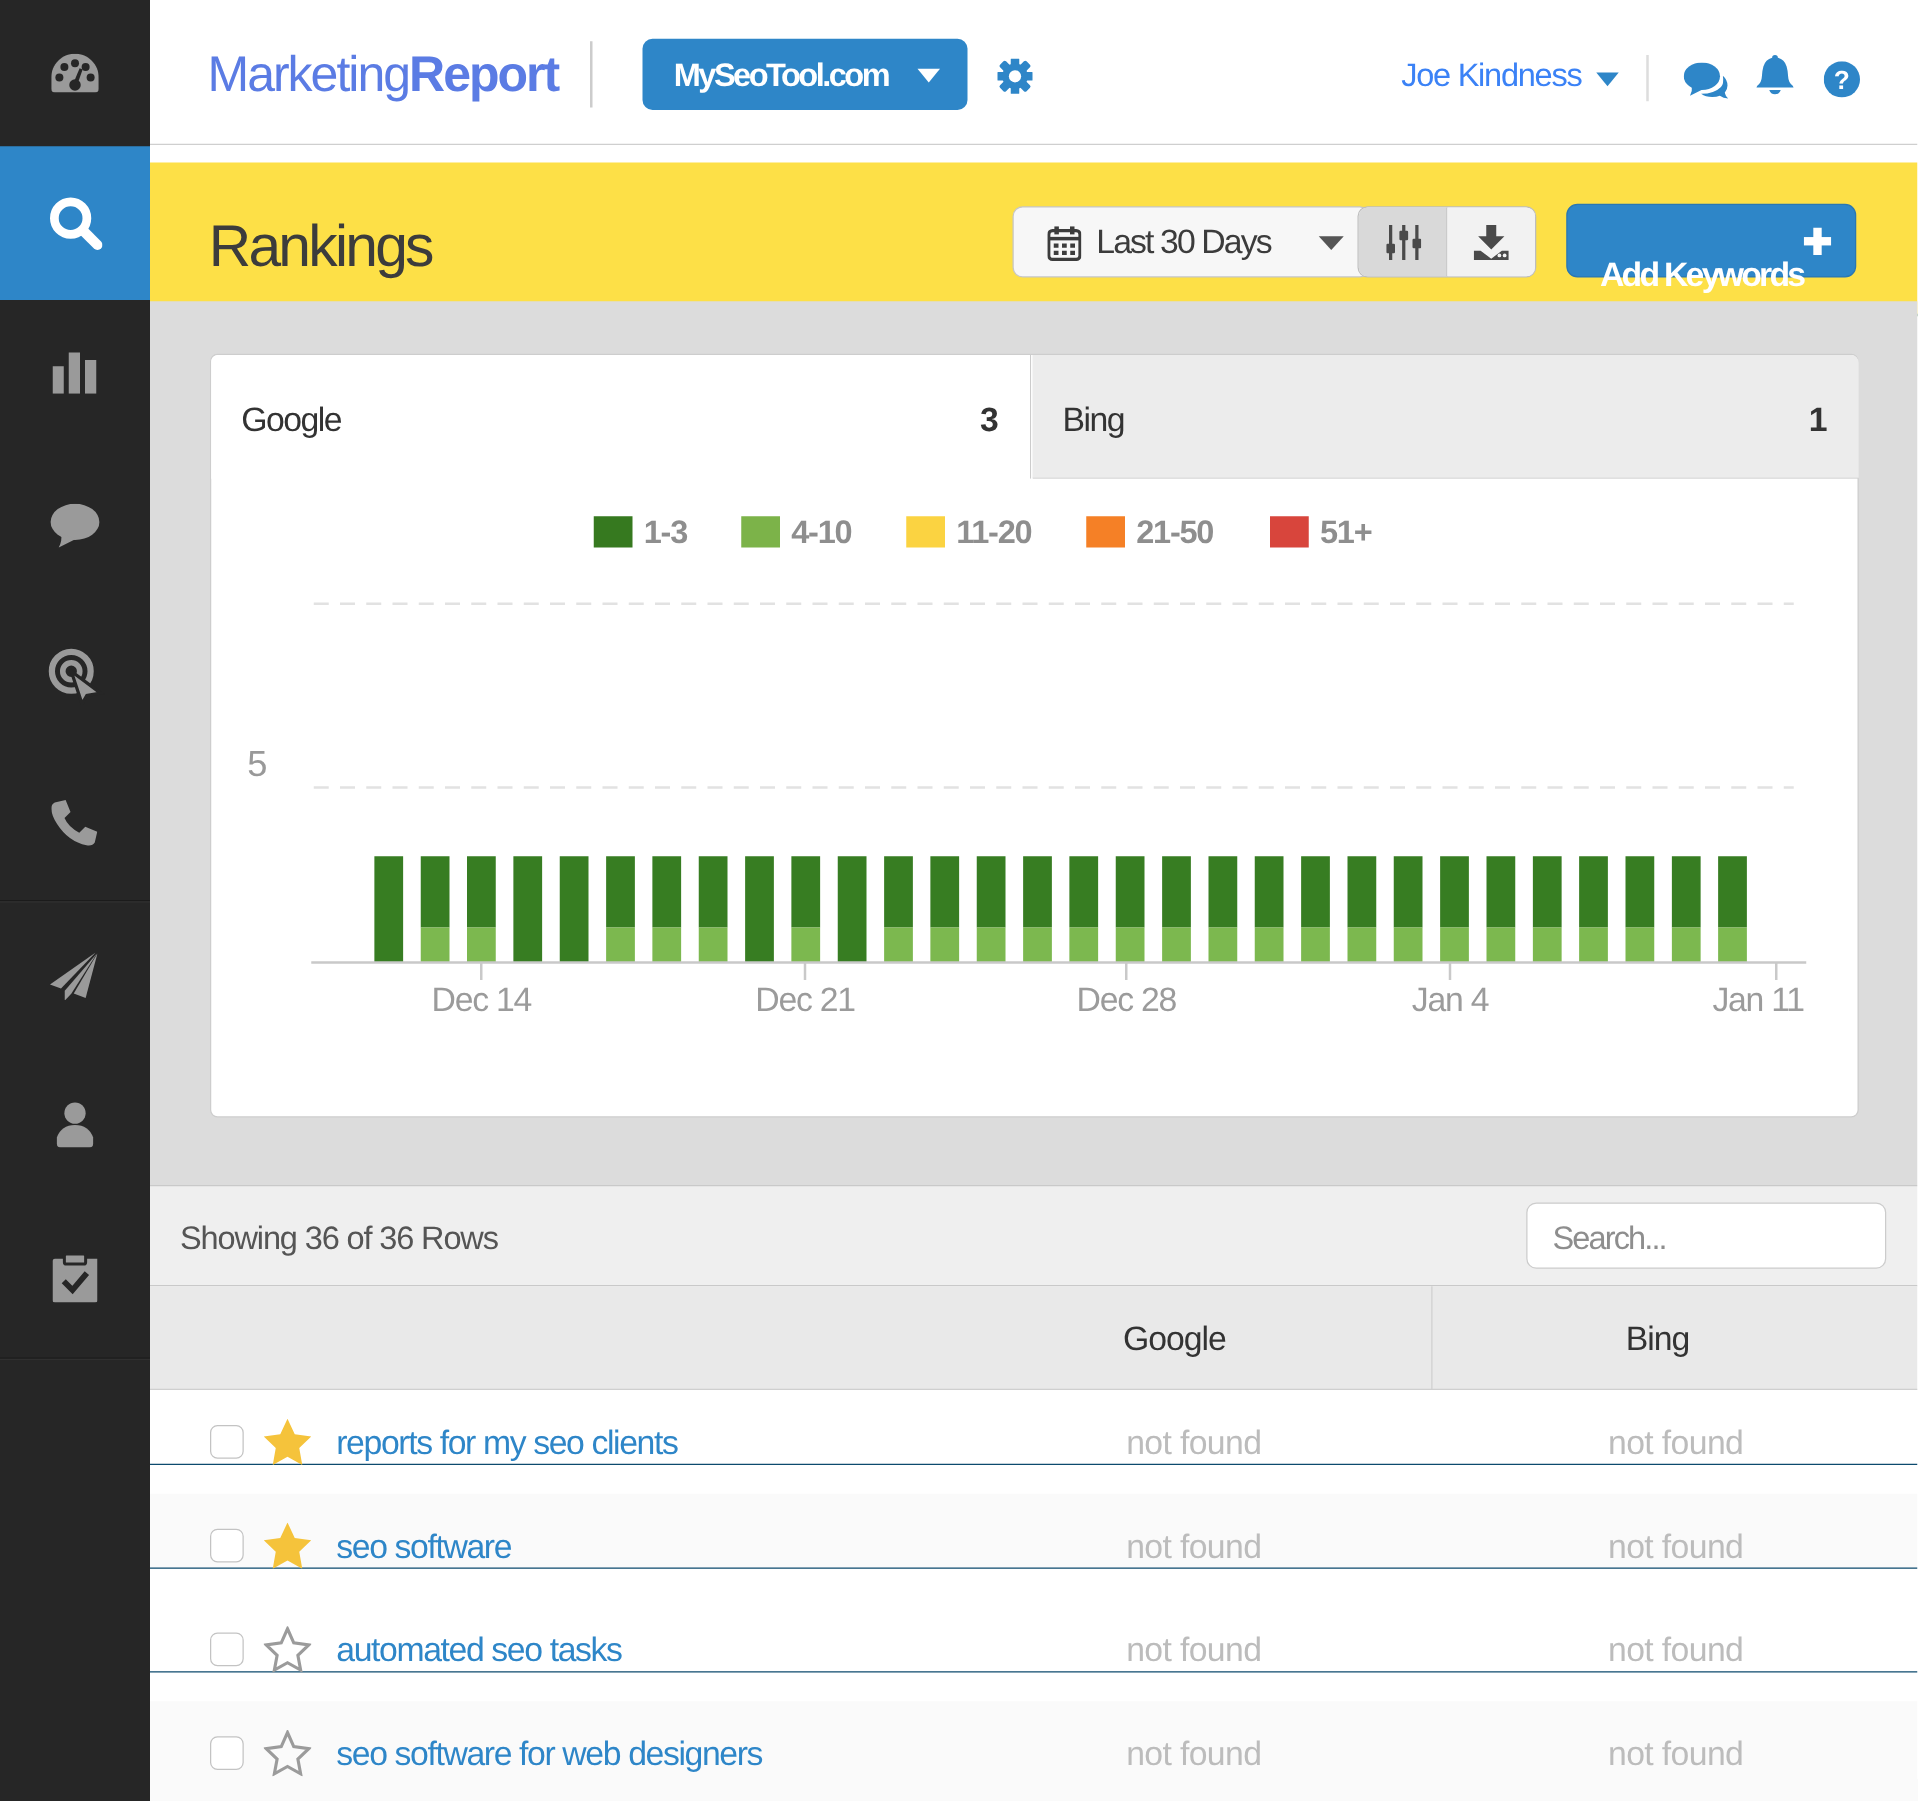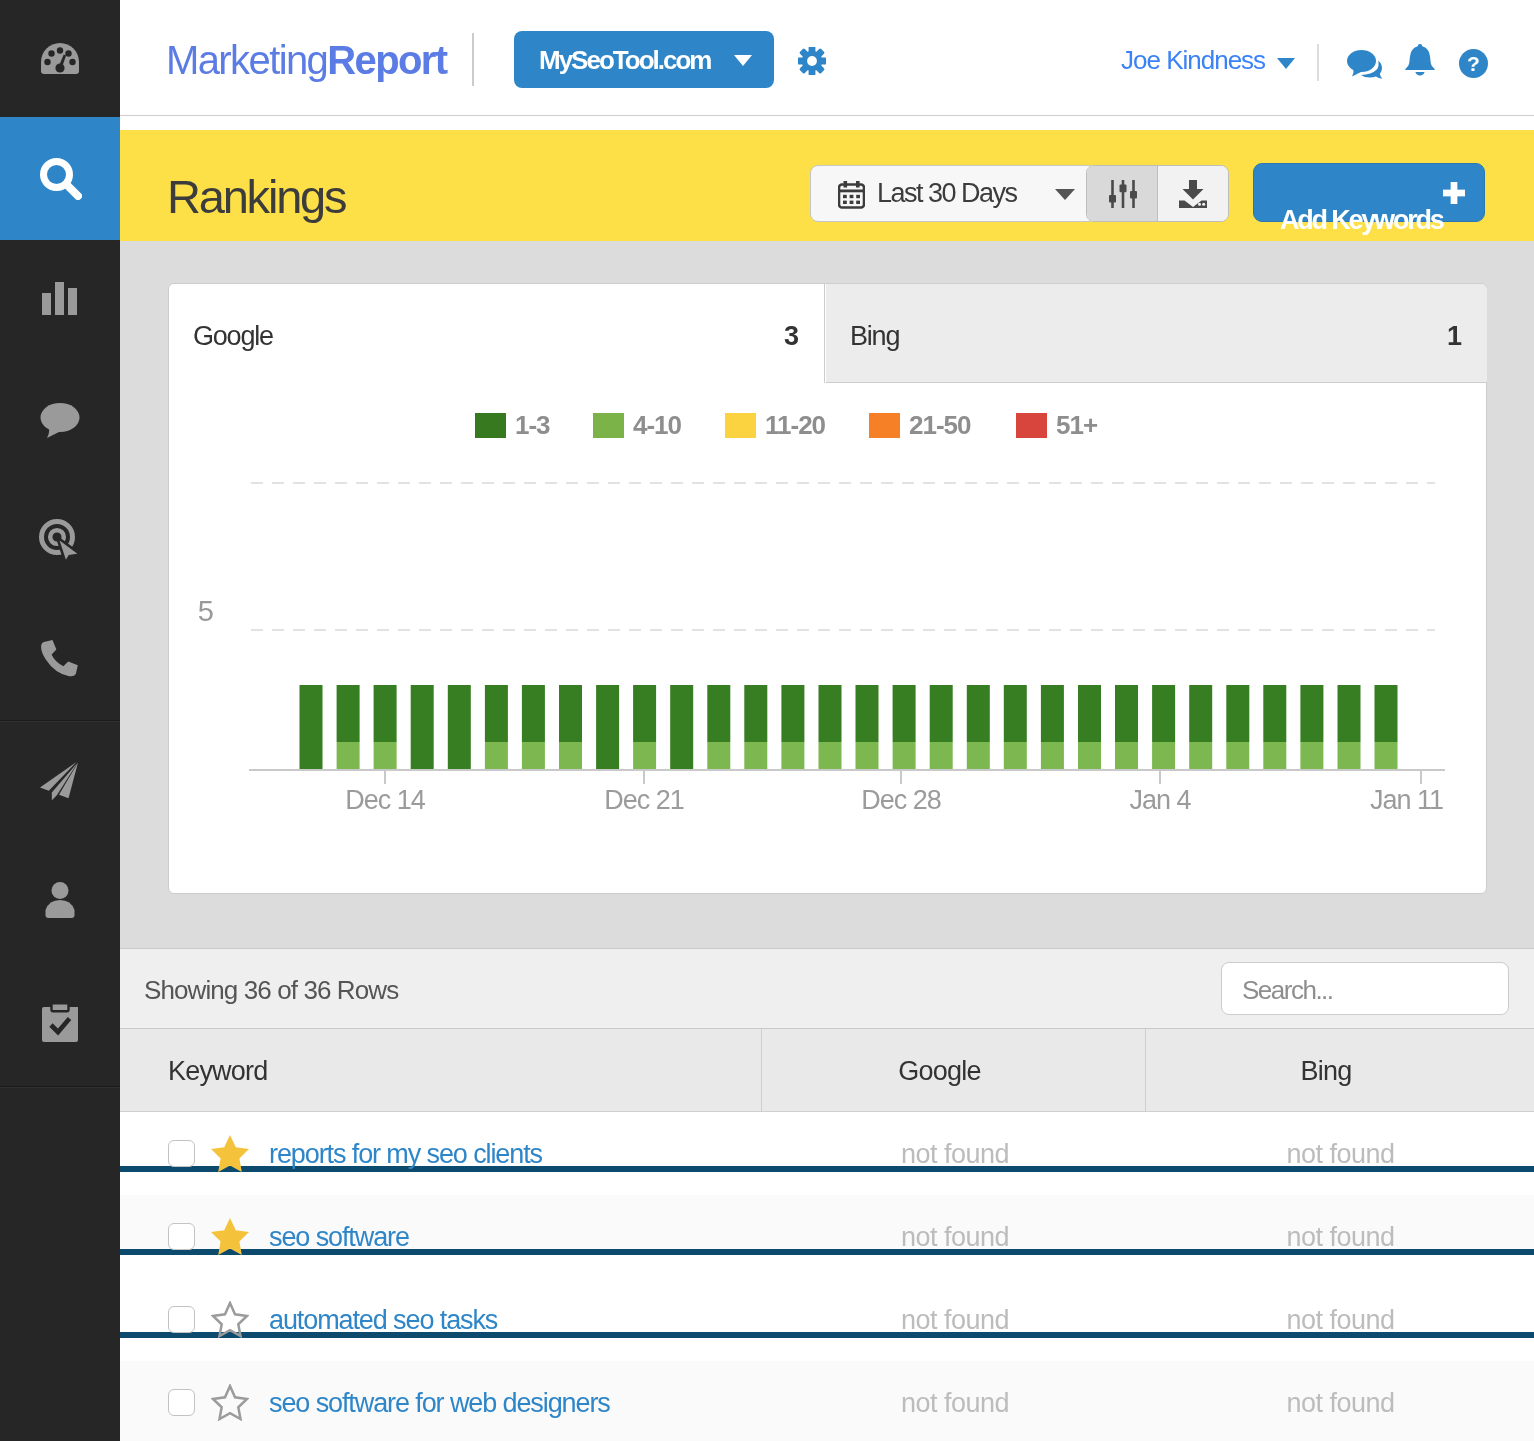--- a/index.html
+++ b/index.html
@@ -53,21 +53,21 @@
 #searchbox span { position:absolute; left:20px; top:12px; font-size:26px; letter-spacing:-1.5px; color:#8e8e8e; }
 
 
 #thead { position:absolute; left:120px; top:1029px; width:1414px; height:83px; background:#e9e9e9; border-bottom:1px solid #cfcfcf; }
 #thead .c1 { position:absolute; left:0; top:0; width:642px; height:83px; border-right:1px solid #cfcfcf; }
 #thead .c2 { position:absolute; left:643px; top:0; width:383px; height:83px; border-right:1px solid #cfcfcf; }
 #thead .c3 { position:absolute; left:1027px; top:0; width:387px; height:83px; }
 #thead .t { font-size:27px; letter-spacing:-0.8px; color:#333; }
 #thead .t1 { position:absolute; left:48px; top:27px; }
 #thead .tc { position:absolute; left:0; right:29px; top:27px; text-align:center; }
-.trow { position:absolute; left:120px; width:1414px; height:60px; border-bottom:6px solid #0c4a6e; background:#fff; }
+.trow { position:absolute; left:120px; width:1414px; height:60px; border-bottom:1px solid #0c4a6e; background:#fff; }
 .trow.alt { background:#fafafa; }
 .cbx { position:absolute; left:48px; top:28px; width:27px; height:27px; background:#fff; border:1px solid #c3c3c3; border-radius:6px; }
 .star { position:absolute; left:91px; top:23px; }
 .kwlink { position:absolute; left:149px; top:27px; font-size:27px; letter-spacing:-1.1px; color:#2e86c8; white-space:nowrap; }
 .nf1 { position:absolute; left:643px; width:384px; top:27px; text-align:center; font-size:27px; letter-spacing:-0.5px; color:#bcbcbc; }
 .nf2 { position:absolute; left:1027px; width:387px; top:27px; text-align:center; font-size:27px; letter-spacing:-0.5px; color:#bcbcbc; }
 </style>
 </head>
 <body>
 <div id="page">
@@ -341,23 +341,20 @@
   </div>
 
   <div id="showbar">
     <span class="lbl">Showing 36 of 36 Rows</span>
     <div id="searchbox">
         <span>Search...</span>
       </div>
   </div>
 
   <div id="thead">
-    <div class="c1">
-        <span class="t t1">Keyword</span>
-      </div>
     <div class="c2">
         <span class="t tc">Google</span>
       </div>
     <div class="c3">
         <span class="t tc">Bing</span>
       </div>
   </div>
 
   <div class="trow" style="top:1112px;">
     <div class="cbx"></div>

